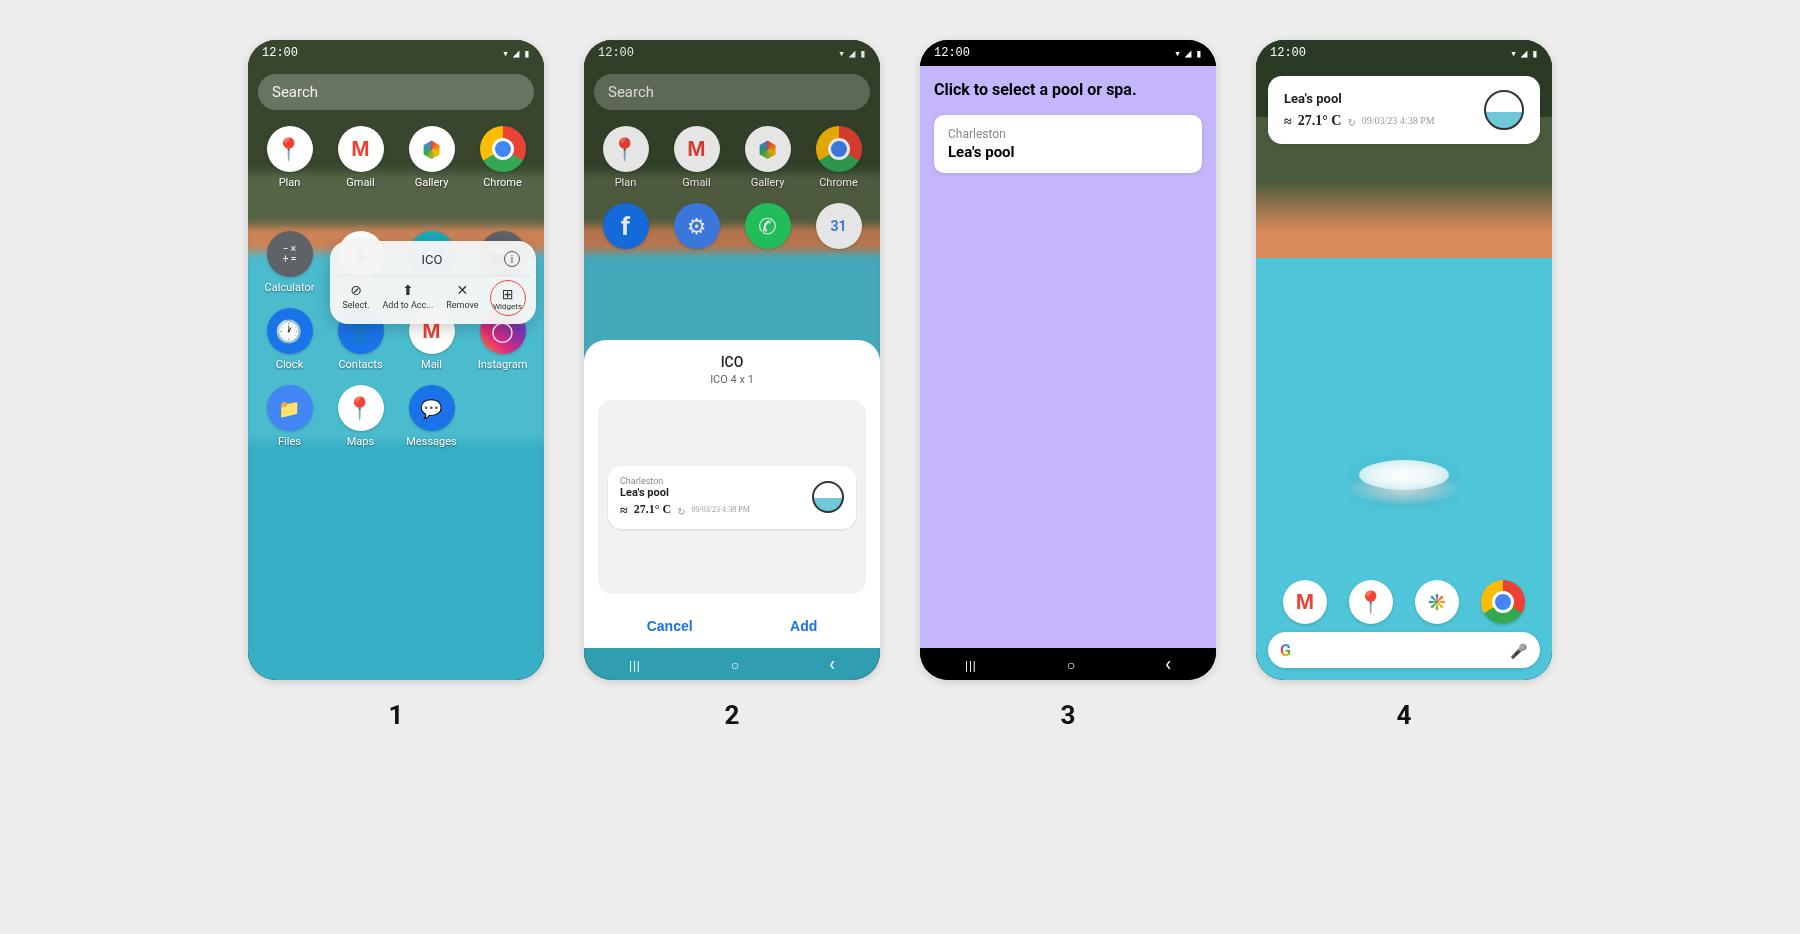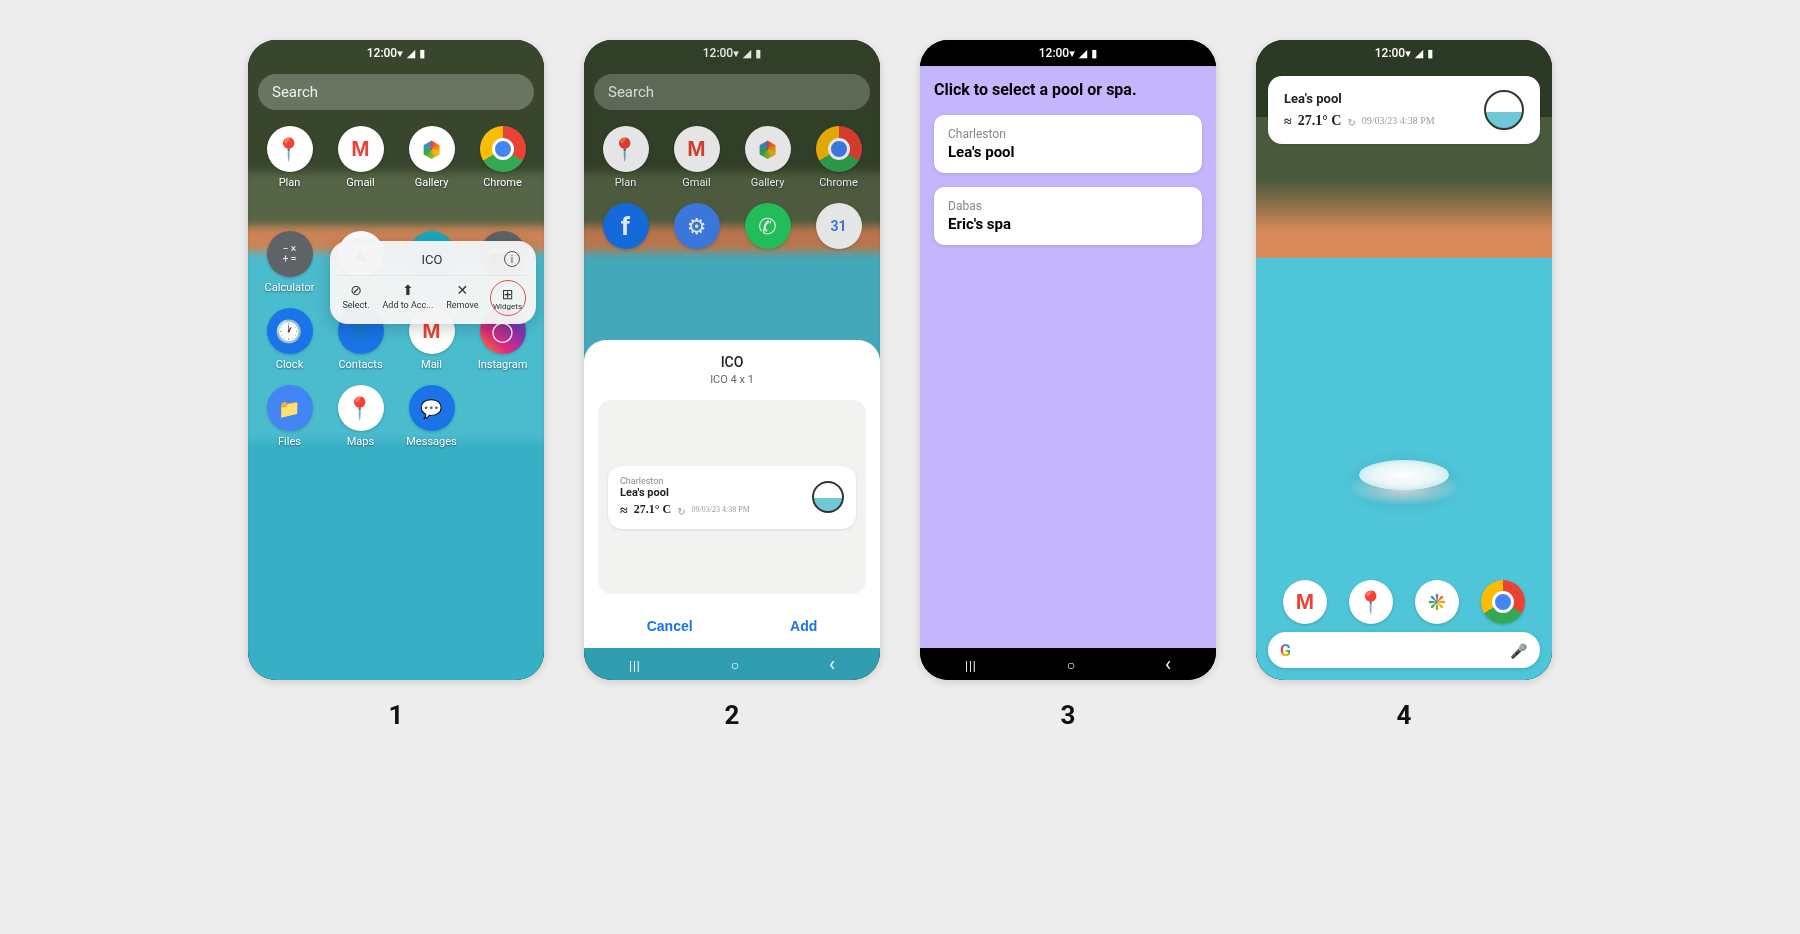--- a/index.html
+++ b/index.html
@@ -62,27 +62,28 @@
     width:90px; height:30px; border-radius:50%;
     background: radial-gradient(ellipse at center, #fff 0%, #e8f5f7 50%, #a8e0e8 100%);
     box-shadow: 0 8px 20px rgba(0,0,0,0.2);
   }
 
   
   .status-bar {
     position: relative;
     height: 26px;
     display: flex;
-    justify-content: center;
+    justify-content: space-between;
     align-items: center;
     padding: 12px 14px;
     color: #fff;
     font-size: 12px;
     font-weight: 500;
     z-index: 10;
+    font-family: Liberation Mono, monospace;
   }
   .status-bar.dark { color: #fff; background: #000; }
   .status-icons { display: flex; gap: 4px; align-items: center; }
   .status-icons span { font-size: 11px; }
 
   
   .search-pill {
     position: relative; z-index: 5;
     margin: 8px 10px;
     background: rgba(255,255,255,0.25);
@@ -411,24 +412,20 @@
           <span>◢</span>
           <span>▮</span>
         </div>
   </div>
   <div class="picker-screen">
     <div class="picker-title">Click to select a pool or spa.</div>
     <div class="picker-card">
       <div class="picker-loc">Charleston</div>
       <div class="picker-name">Lea's pool</div>
     </div>
-    <div class="picker-card">
-      <div class="picker-loc">Dabas</div>
-      <div class="picker-name">Eric's spa</div>
-    </div>
   </div>
   <div class="navbar dark">
     <span class="nav-recent"></span>
     <span class="nav-home"></span>
     <span class="nav-back"></span>
   </div>
 </div>
 <div class="step-num">3</div>
 </div>
 

